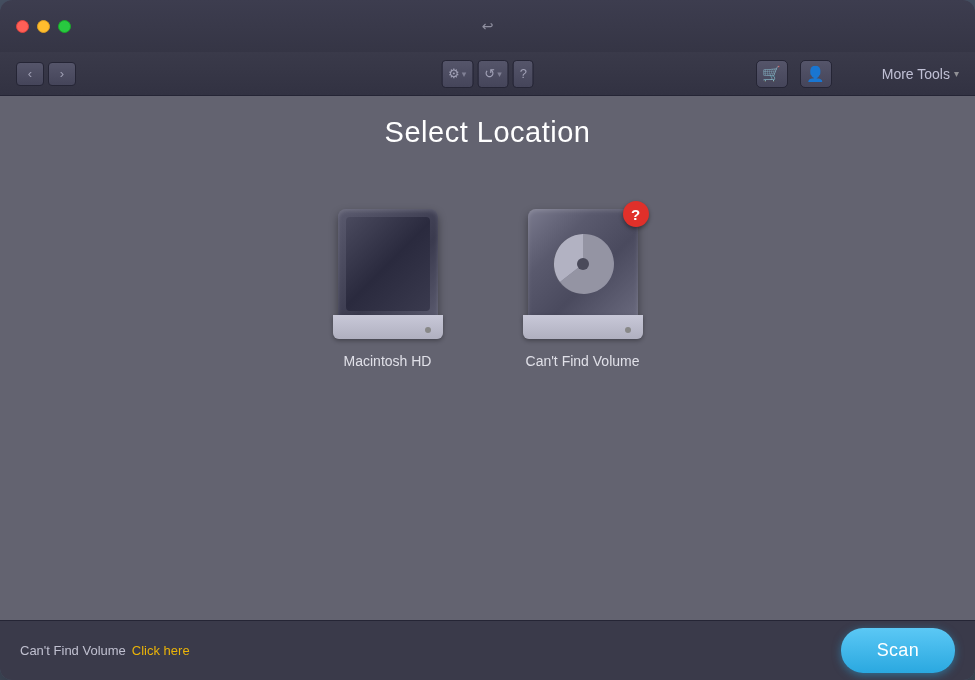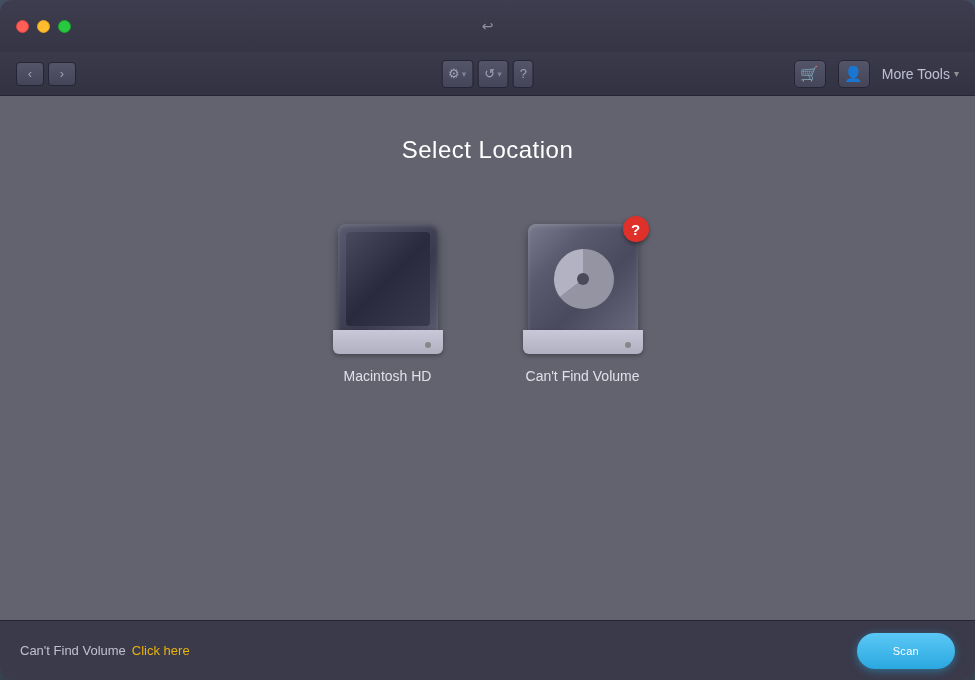--- a/index.html
+++ b/index.html
@@ -137,39 +137,40 @@
 
     .more-tools-btn {
       display: flex;
       align-items: center;
       gap: 4px;
       color: #c0c0d5;
       font-size: 14px;
       cursor: pointer;
       background: none;
       border: none;
+      margin-left: 38px;
     }
 
     .more-tools-btn .arrow { font-size: 10px; color: #909095; }
 
     
     .main-content {
       flex: 1;
       background: #636370;
       display: flex;
       flex-direction: column;
       align-items: center;
       position: relative;
     }
 
     .page-title {
       color: #ffffff;
-      font-size: 24px;
+      font-size: 29px;
       font-weight: 300;
-      margin-top: 40px;
+      margin-top: 20px;
       letter-spacing: 0.5px;
     }
 
     .drives-container {
       display: flex;
       gap: 80px;
       align-items: flex-end;
       margin-top: 60px;
     }
 
@@ -340,21 +341,21 @@
     }
 
     .bottom-spacer { flex: 1; }
 
     .scan-button {
       background: linear-gradient(to bottom, #5bc8f5, #2aa8e0);
       color: white;
       border: none;
       border-radius: 22px;
       padding: 12px 36px;
-      font-size: 11px;
+      font-size: 18px;
       font-weight: 500;
       cursor: pointer;
       box-shadow: 0 2px 8px rgba(42, 168, 224, 0.5);
       letter-spacing: 0.3px;
     }
 
     .toolbar-relative {
       position: relative;
       height: 44px;
       background: linear-gradient(to bottom, #3a3a4a, #323242);

